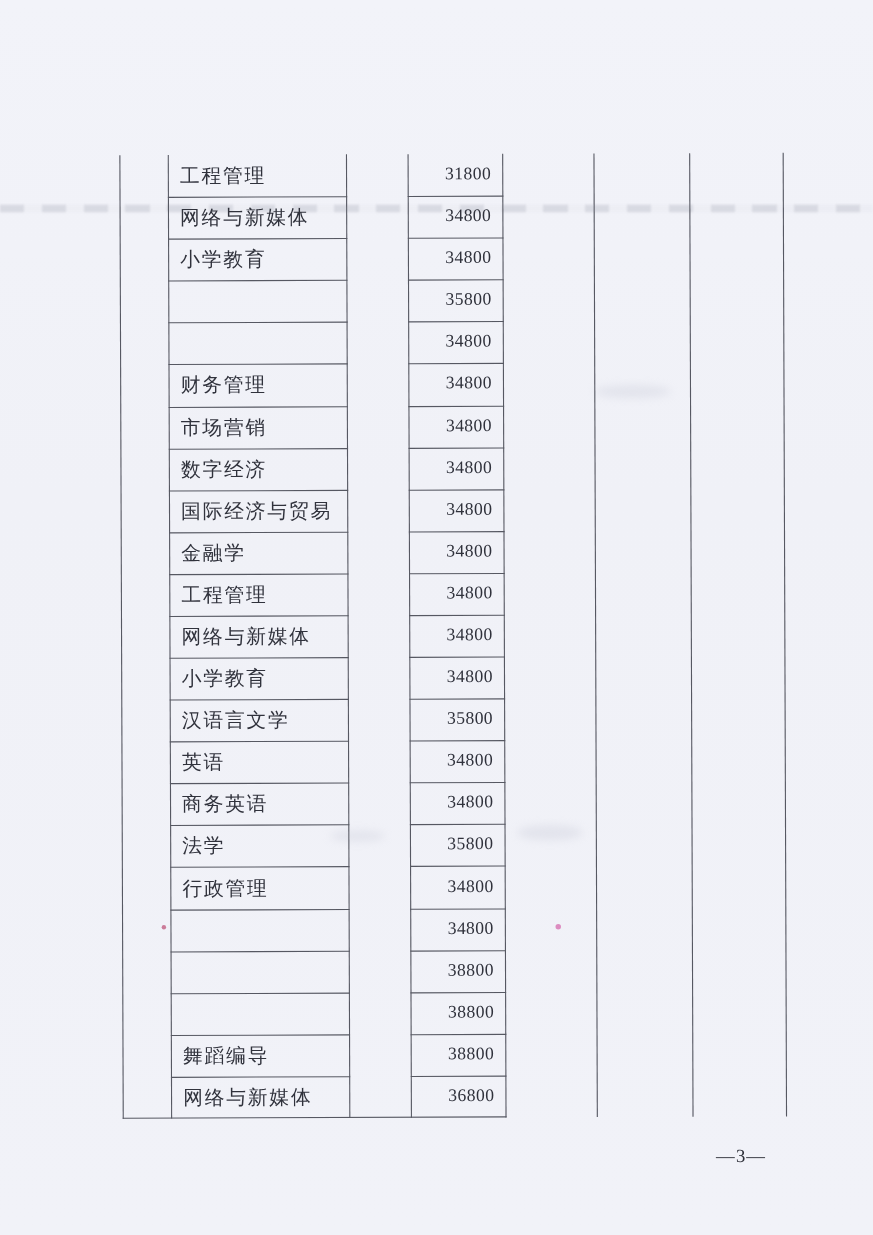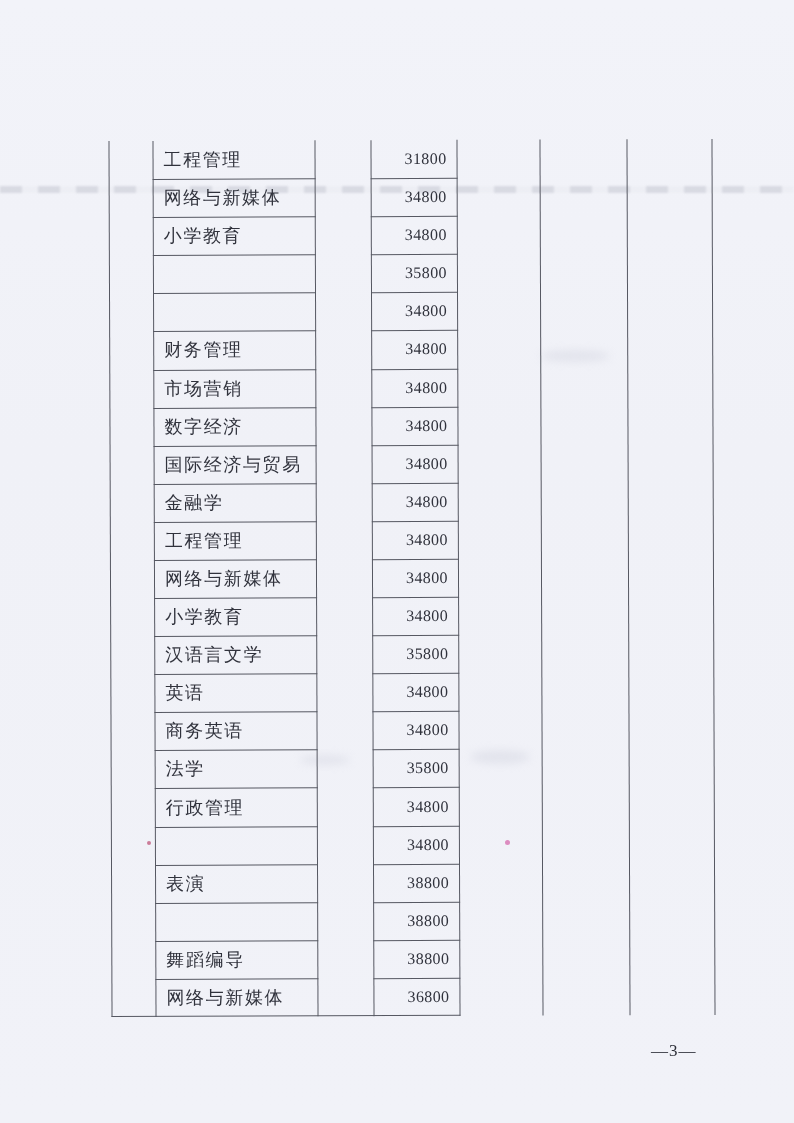--- a/index.html
+++ b/index.html
@@ -187,21 +187,20 @@
         <div class="row-fee">34800</div>
       </div>
       <div class="trow" style="top: 685.565px; height: 38.087px;">
         <div class="hline hl-major"></div>
         <div class="hline hl-fee"></div>
         <div class="row-fee">34800</div>
       </div>
       <div class="trow" style="top: 723.652px; height: 38.087px;">
         <div class="hline hl-major"></div>
         <div class="hline hl-fee"></div>
-        <div class="row-label">表演</div>
         <div class="row-fee">38800</div>
       </div>
       <div class="trow" style="top: 761.739px; height: 38.087px;">
         <div class="hline hl-major"></div>
         <div class="hline hl-fee"></div>
         <div class="row-fee">38800</div>
       </div>
       <div class="trow" style="top: 799.826px; height: 38.087px;">
         <div class="hline hl-major"></div>
         <div class="hline hl-fee"></div>

